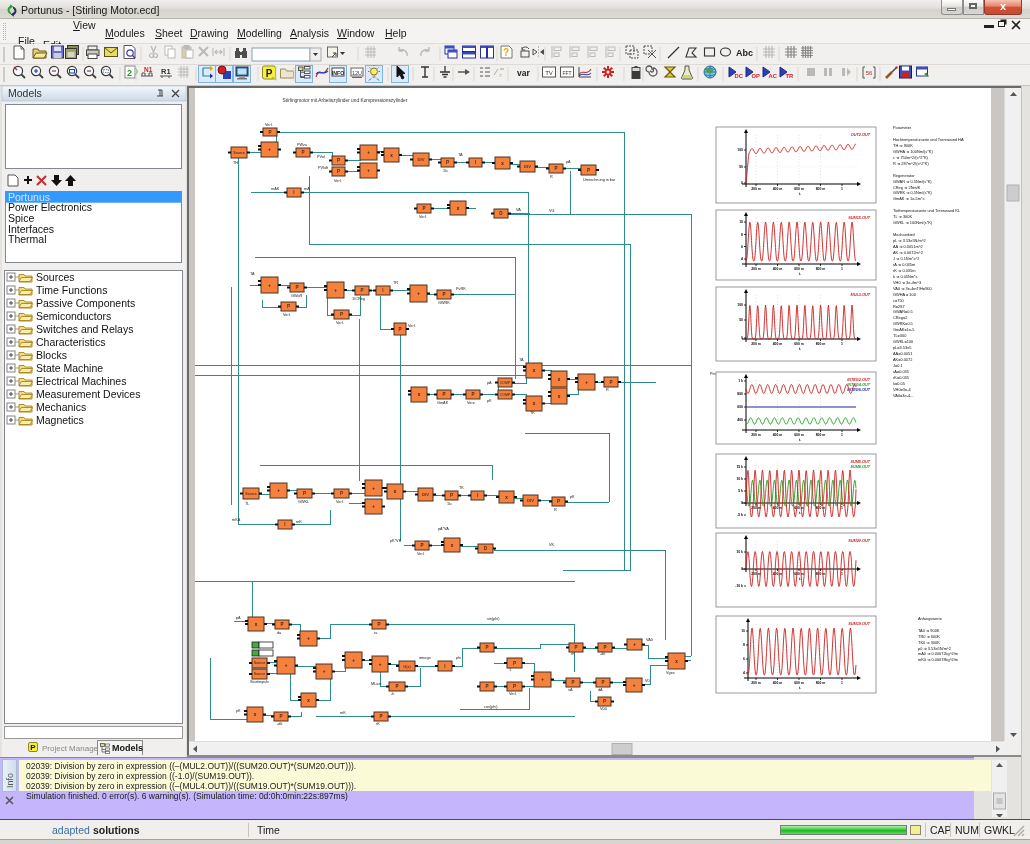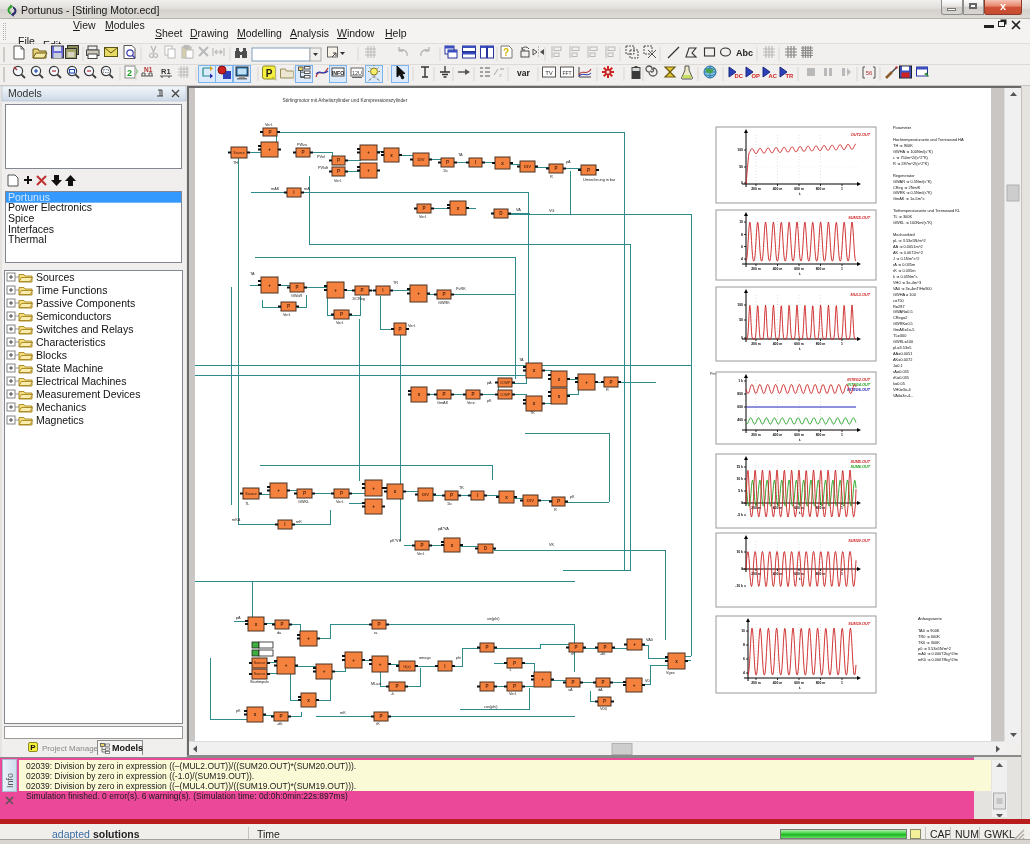--- a/index.html
+++ b/index.html
@@ -22,21 +22,21 @@
      <span style="position:absolute;left:5px;top:3px;width:8px;height:6px;border:2px solid #666;background:#f8f8f8"></span>
     </span>
   <span style="position:absolute;left:984px;top:0;width:38px;height:15px;background:linear-gradient(180deg,#f5c4b4,#e8836a 45%,#cf5136 50%,#c64c31);border:1px solid #8e3a2a;border-top:0;border-radius:0 0 3px 3px;color:#fff;font-weight:bold;font-size:11px;text-align:center;line-height:13px;font-family:'Liberation Sans',sans-serif">x</span>
 </div>
 
 <div style="position:absolute;left:0;top:19px;width:1030px;height:25px;background:#f4f3f1;font-size:10.5px;color:#1a1a1a;border-bottom:1px solid #e0ddd9">
   <span style="position:absolute;left:3px;top:4px;width:3px;height:17px;border-left:1px dotted #b5b1ac;border-right:1px dotted #b5b1ac"></span>
   <span style="position:absolute;left:18px;top:16px"><u>F</u>ile</span>
     <span style="position:absolute;left:43px;top:20px"><u>E</u>dit</span>
     <span style="position:absolute;left:73px;top:0"><u>V</u>iew</span>
-    <span style="position:absolute;left:105px;top:0"><u>M</u>odules</span>
+    <span style="position:absolute;left:105px;top:8px"><u>M</u>odules</span>
     <span style="position:absolute;left:155px;top:8px"><u>S</u>heet</span>
     <span style="position:absolute;left:190px;top:8px"><u>D</u>rawing</span>
     <span style="position:absolute;left:237px;top:8px"><u>M</u>odelling</span>
     <span style="position:absolute;left:290px;top:8px"><u>A</u>nalysis</span>
     <span style="position:absolute;left:337px;top:8px"><u>W</u>indow</span>
     <span style="position:absolute;left:385px;top:8px"><u>H</u>elp</span>
   <span style="position:absolute;left:984px;top:6px;width:10px;height:3px;background:#222"></span>
   <span style="position:absolute;left:998px;top:2px;width:7px;height:6px;border:1.5px solid #222;box-shadow:2px -2px 0 -0.5px #222"></span>
   <svg width="12" height="12" style="position:absolute;left:1010px;top:0">
       <path d="M2,2 L10,10 M10,2 L2,10" stroke="#222" stroke-width="1.6"></path>
@@ -1502,41 +1502,41 @@
       <text x="918" y="620" font-size="3.9" fill="#111">Anfangswerte</text>
       <text x="918" y="631.8" font-size="3.9" fill="#111">TA0   := 900K</text>
       <text x="918" y="637.6999999999999" font-size="3.9" fill="#111">TR0   := 600K</text>
       <text x="918" y="643.5999999999999" font-size="3.9" fill="#111">TK0   := 300K</text>
       <text x="918" y="649.4999999999999" font-size="3.9" fill="#111">p0    := 3.53e5N/m^2</text>
       <text x="918" y="655.3999999999999" font-size="3.9" fill="#111">mA0  := 0.00072kg^2/m</text>
       <text x="918" y="661.2999999999998" font-size="3.9" fill="#111">mK0  := 0.00078kg^2/m</text>
     </g>
   </svg>
 
-<div style="position:absolute;left:0;top:757px;width:974px;height:62px;background:#ec4899;border-top:1px solid #8a8a8a">
+<div style="position:absolute;left:0;top:757px;width:974px;height:62px;background:#c4b5fd;border-top:1px solid #8a8a8a">
   <div style="position:absolute;left:2px;top:1px;width:15px;height:33px;background:linear-gradient(90deg,#e9f1f9,#cfdded);border:1px solid #a8bdd4">
     <span style="position:absolute;left:2px;top:28px;transform:rotate(-90deg);transform-origin:0 0;font-size:9px;color:#555;white-space:nowrap">Info</span>
   </div>
   <svg width="12" height="12" style="position:absolute;left:4px;top:37px">
       <path d="M2,2 L9,9 M9,2 L2,9" stroke="#555" stroke-width="1.5"></path>
     </svg>
   <div style="position:absolute;left:19px;top:2px;width:972px;height:31px;background:#fbfad6"></div>
   <div style="position:absolute;left:26px;top:3px;font-size:8.5px;color:#1a1a1a;line-height:10px;white-space:nowrap">02039: Division by zero in expression ((–(MUL2.OUT))/((SUM20.OUT)*(SUM20.OUT))).<br>02039: Division by zero in expression ((-1.0)/(SUM19.OUT)).<br>02039: Division by zero in expression ((–(MUL4.OUT))/((SUM19.OUT)*(SUM19.OUT))).</div>
   <div style="position:absolute;left:26px;top:33px;font-size:8.5px;color:#1a1a1a">Simulation finished. 0 error(s). 6 warning(s). (Simulation time: 0d:0h:0min:22s:897ms)</div>
   <div style="position:absolute;left:992px;top:2px;width:15px;height:57px;background:#f0f0f0">
     <svg width="15" height="57">
         <path d="M4,7 l3.5,-4 3.5,4 z" fill="#555"></path>
     <rect x="1.5" y="33" width="12" height="16" fill="#e3e3e3" stroke="#aaa"></rect>
     <path d="M4.5,39 h6 M4.5,41 h6 M4.5,43 h6" stroke="#999" stroke-width="0.8"></path>
     <path d="M4,54 l3.5,4 3.5,-4 z" fill="#555"></path>
       </svg>
   </div>
 </div>
 
-<div style="position:absolute;left:0;top:819px;width:1030px;height:20px;background:#f1efec;border-top:5px solid #b91c1c;font-size:10.5px;color:#222">
+<div style="position:absolute;left:0;top:819px;width:1030px;height:20px;background:#f1efec;border-top:1px solid #b91c1c;font-size:10.5px;color:#222">
   <span style="position:absolute;left:52px;top:4px"><span style="color:#3a6ea5">adapted</span> <b>solutions</b></span>
   <span style="position:absolute;left:248px;top:3px;width:1px;height:14px;background:#c6c3be"></span>
   <span style="position:absolute;left:257px;top:4px">Time</span>
   <span style="position:absolute;left:780px;top:5px;width:127px;height:10px;border:1px solid #7a7a7a;background:linear-gradient(180deg,#aef0ae,#3ecf3e 45%,#1fb51f 55%,#5fdf5f)"></span>
   <span style="position:absolute;left:910px;top:5px;width:11px;height:10px;background:#f2ee9a;border:1px solid #8a8a6a"></span>
   <span style="position:absolute;left:925px;top:3px;width:1px;height:14px;background:#c6c3be"></span>
   <span style="position:absolute;left:930px;top:4px">CAP</span>
   <span style="position:absolute;left:950px;top:3px;width:1px;height:14px;background:#c6c3be"></span>
   <span style="position:absolute;left:955px;top:4px">NUM</span>
   <span style="position:absolute;left:979px;top:3px;width:1px;height:14px;background:#c6c3be"></span>

